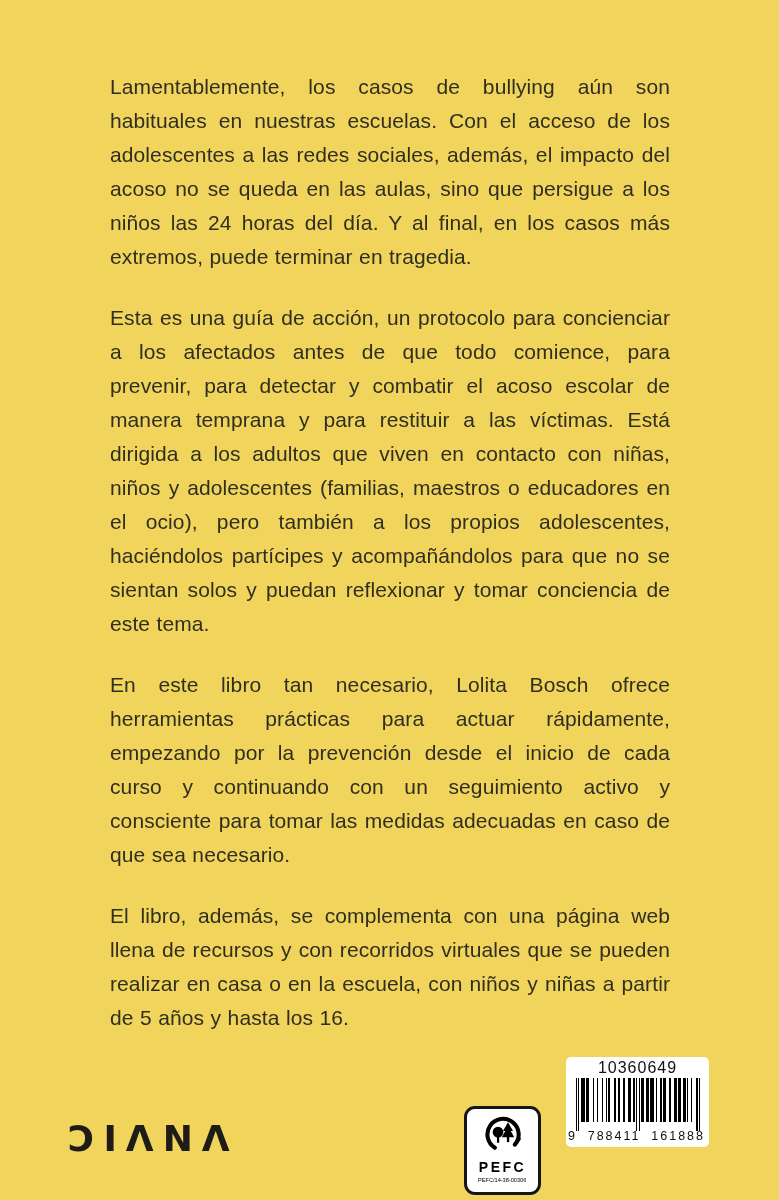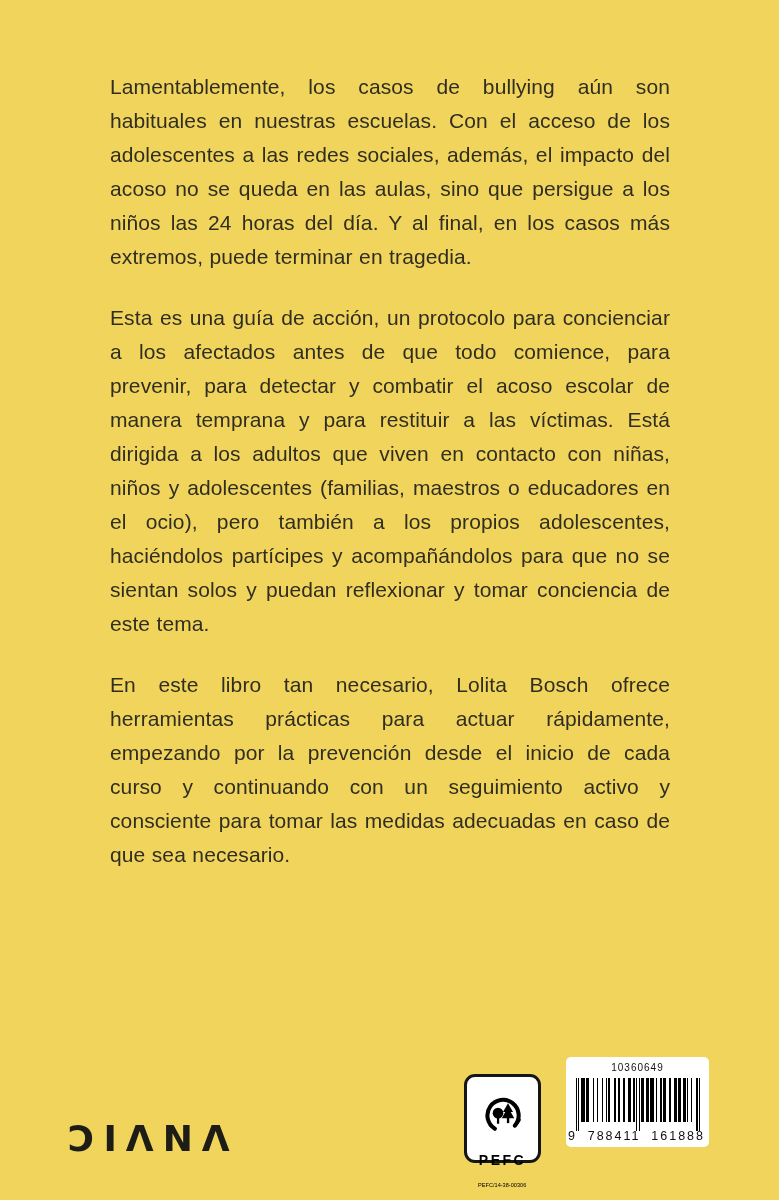--- a/index.html
+++ b/index.html
@@ -31,30 +31,29 @@
     left:68px;top:1118px;
     font-family:"DejaVu Sans",sans-serif;
     font-size:36px;
     font-weight:bold;
     letter-spacing:9px;
     color:#1d1c16;
   }
   
   .pefc{
     position:absolute;
-    left:464px;top:1074px;
+    left:464px;top:1106px;
     width:77px;height:89px;
     background:#ffffff;
     border:3px solid #151515;
     border-radius:11px;
     box-sizing:border-box;
     display:flex;flex-direction:column;
     align-items:center;justify-content:flex-start;
-    padding-top:18px;
-    gap:12px;
+    padding-top:5px;
   }
   .pefc-word{
     font-weight:900;
     font-size:14px;
     letter-spacing:2.5px;
     color:#000;
     margin-top:1px;
   }
   .pefc-code{
     font-size:7px;
@@ -68,21 +67,21 @@
     position:absolute;
     left:566px;top:1057px;
     width:143px;height:90px;
     background:#ffffff;
     border-radius:5px;
     box-sizing:border-box;
     padding:3px 7px 0 7px;
   }
   .barcode-top{
     text-align:center;
-    font-size:10px;
+    font-size:16px;
     letter-spacing:1px;
     color:#111;
     line-height:16px;
   }
   .ean-bars{
     margin:2px auto 0 auto;
     width:124px;
     height:53px;
     display:flex;
     align-items:flex-start;
@@ -103,20 +102,21 @@
 </style>
 </head>
 <body>
 
 <div class="cover">
 
   <div class="text-block">
     <p>Lamentablemente, los casos de bullying aún son habituales en nuestras escuelas. Con el acceso de los adolescentes a las redes sociales, además, el impacto del acoso no se queda en las aulas, sino que persigue a los niños las 24 horas del día. Y al final, en los casos más extremos, puede terminar en tragedia.</p>
     <p>Esta es una guía de acción, un protocolo para concienciar a los afectados antes de que todo comience, para prevenir, para detectar y combatir el acoso escolar de manera temprana y para restituir a las víctimas. Está dirigida a los adultos que viven en contacto con niñas, niños y adolescentes (familias, maestros o educadores en el ocio), pero también a los propios adolescentes, haciéndolos partícipes y acompañándolos para que no se sientan solos y puedan reflexionar y tomar conciencia de este tema.</p>
     <p>En este libro tan necesario, Lolita Bosch ofrece herramientas prácticas para actuar rápidamente, empezando por la prevención desde el inicio de cada curso y continuando con un seguimiento activo y consciente para tomar las medidas adecuadas en caso de que sea necesario.</p>
+    <p>El libro, además, se complementa con una página web llena de recursos y con recorridos virtuales que se pueden realizar en casa o en la escuela, con niños y niñas a partir de 5 años y hasta los 16.</p>
   </div>
 
   <div class="diana">ƆIΛNΛ</div>
 
   <div class="pefc">
     <span>
       <svg width="42" height="40" viewBox="0 0 64 64" aria-hidden="true">
         <path d="M19 54 A25 25 0 1 1 51 49" fill="none" stroke="#000" stroke-width="6.5" stroke-linecap="round"></path>
         <path d="M51 49 l7 -9" fill="none" stroke="#000" stroke-width="5" stroke-linecap="round"></path>
         <circle cx="24" cy="29" r="8.5" fill="#000"></circle>

